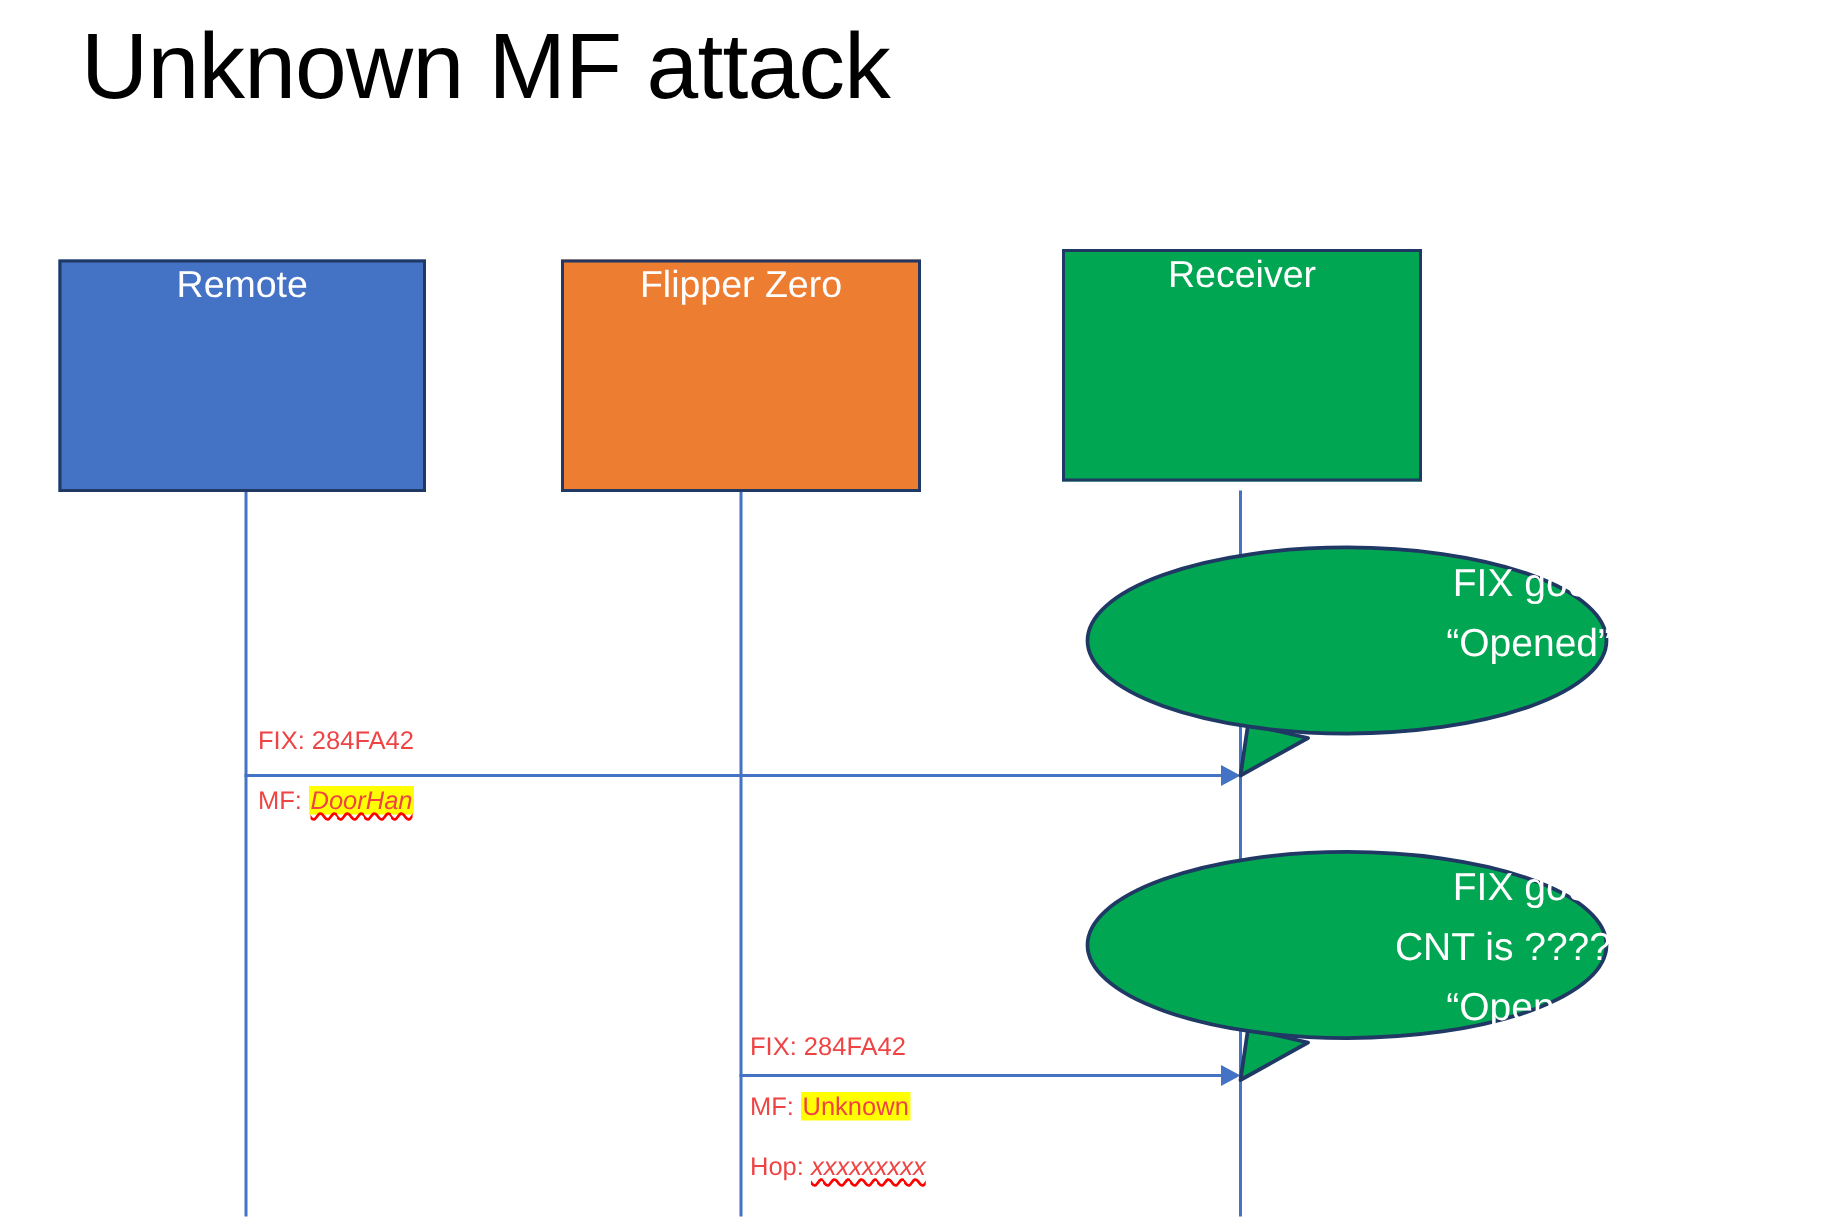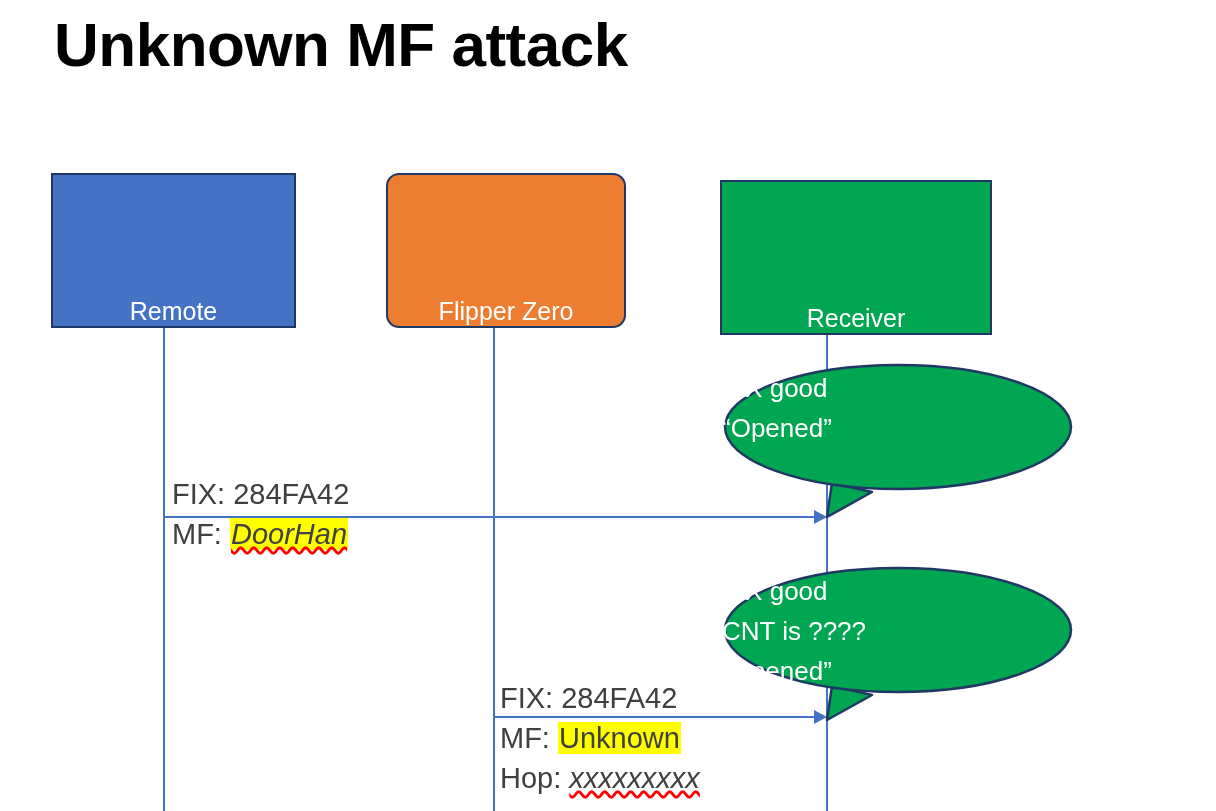--- a/index.html
+++ b/index.html
@@ -15,74 +15,73 @@
     font-family: "Liberation Sans", sans-serif;
     -webkit-font-smoothing: antialiased;
   }
 
   
   .slide-title {
     position: absolute;
     left: 54px;
     top: 8px;
     font-size: 62px;
-    font-weight: 700;
+    font-weight: 400;
     color: #000000;
     letter-spacing: -0.5px;
     font-stretch: condensed;
     white-space: nowrap;
     line-height: 1.2;
   }
 
   
   .lifeline {
     position: absolute;
     width: 2px;
     background: #4472C4;
   }
 
   
   .actor-box {
     position: absolute;
     box-sizing: border-box;
     border: 2px solid #1F3864;
     display: flex;
-    align-items: flex-end;
+    align-items: flex-start;
     justify-content: center;
     color: #ffffff;
     font-size: 25px;
     font-weight: 400;
     line-height: 1.2;
     white-space: nowrap;
-    margin-left: 12px;
   }
   .actor-remote   { left: 39px;  top: 173px; width: 245px; height: 155px; background: #4472C4; }
-  .actor-flipper  { left: 374px; top: 173px; width: 240px; height: 155px; background: #ED7D31; border-radius: 13px; }
-  .actor-receiver { left: 708px; top: 180px; width: 272px; height: 155px; background: #00A651; }
+  .actor-flipper  { left: 374px; top: 173px; width: 240px; height: 155px; background: #ED7D31; }
+  .actor-receiver { left: 708px; top: 166px; width: 240px; height: 155px; background: #00A651; }
 
   
   .msg-line {
     position: absolute;
     height: 2px;
     background: #4472C4;
   }
   .msg-head {
     position: absolute;
     width: 0;
     height: 0;
     border-top: 7px solid transparent;
     border-bottom: 7px solid transparent;
     border-left: 13px solid #4472C4;
   }
 
   
   .msg-label {
     position: absolute;
-    color: #404040;
-    font-size: 29px;
+    color: #ef4444;
+    font-size: 17px;
     line-height: 40px;
     white-space: nowrap;
   }
   .msg-label .row { display: block; }
   .hl {
     background: #FFFF00;
     padding: 0 1px;
   }
   .sq {
     
@@ -93,21 +92,21 @@
   }
 
   
   .bubble { position: absolute; }
   .bubble svg { display: block; }
   .bubble-text {
     position: absolute;
     left: 0;
     top: 0;
     width: 100%;
-    text-align: left;
+    text-align: right;
     color: #ffffff;
     font-size: 26px;
     line-height: 40px;
     pointer-events: none;
   }
   .bubble-text .row { display: block; white-space: nowrap; }
 </style>
 </head>
 <body>
 

